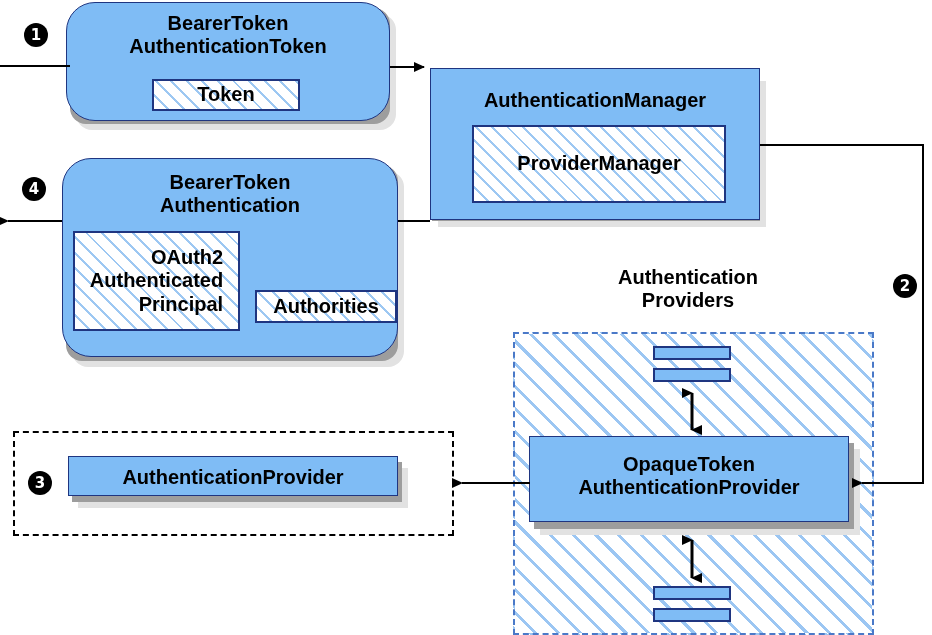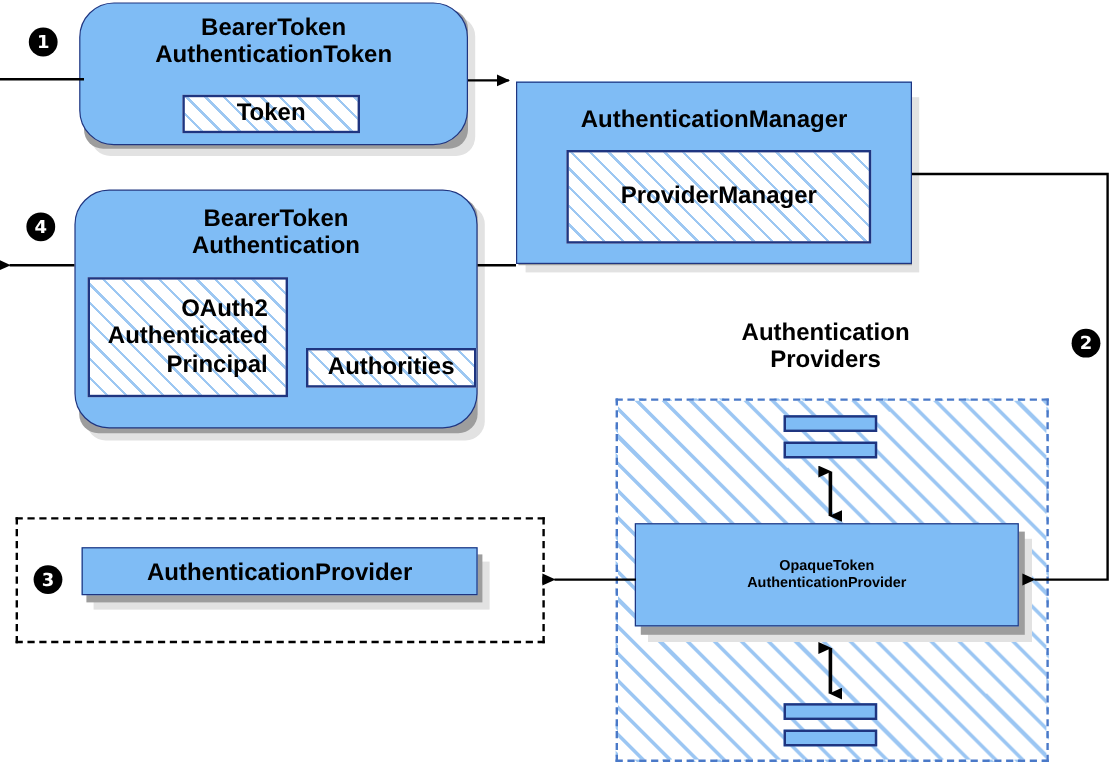--- a/index.html
+++ b/index.html
@@ -184,21 +184,21 @@
   <div class="bar" style="left:653px;top:368px;width:78px;height:14px;"></div>
 
   <div class="bar" style="left:653px;top:586px;width:78px;height:14px;"></div>
   <div class="bar" style="left:653px;top:608px;width:78px;height:14px;"></div>
 
   <div class="shadow" style="left:534px;top:443px;width:320px;height:86px;">
     <div class="s-light"></div>
       <div class="s-dark"></div>
   </div>
   <div class="node" style="left:529px;top:436px;width:320px;height:86px;">
-    <div class="node-title" style="top:28px;font-size:12px;">OpaqueToken
+    <div class="node-title" style="top:16px;font-size:20px;">OpaqueToken
 AuthenticationProvider</div>
   </div>
 
   <div class="dotted-group" style="left:13px;top:431px;width:441px;height:105px;"></div>
 
   <div class="shadow" style="left:72px;top:462px;width:330px;height:40px;">
     <div class="s-light"></div>
       <div class="s-dark"></div>
   </div>
   <div class="node" style="left:68px;top:456px;width:330px;height:40px;">

